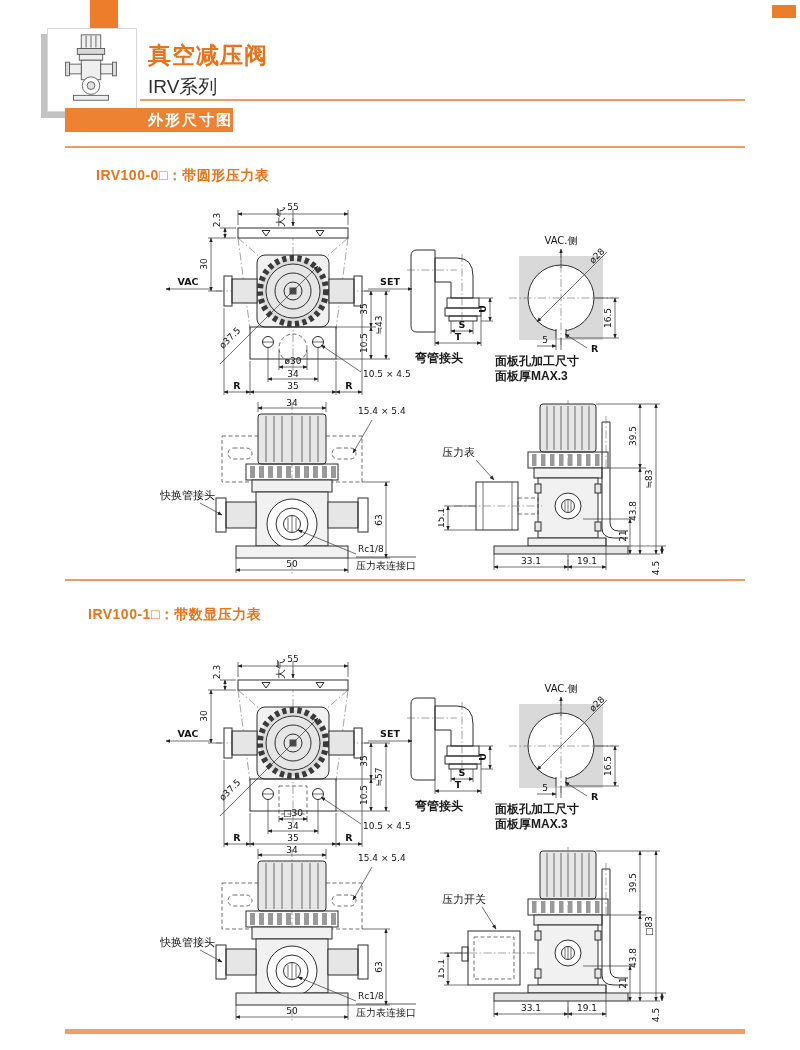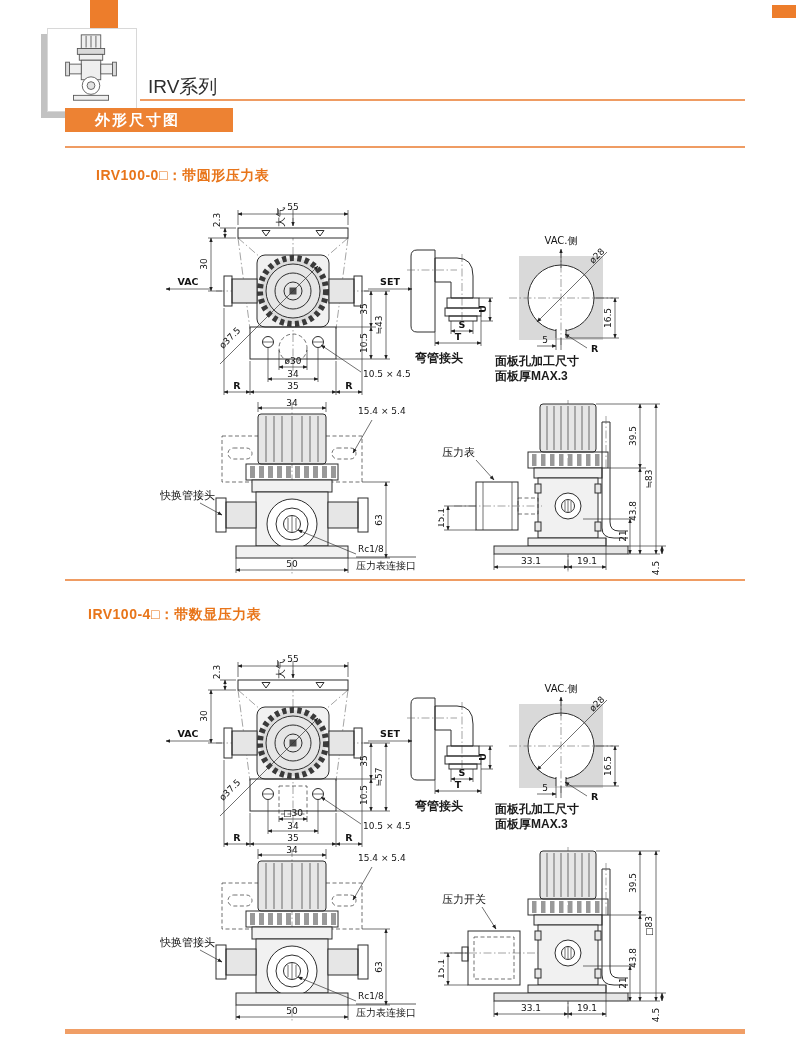--- a/index.html
+++ b/index.html
@@ -11,21 +11,21 @@
   .top-tab{left:90px;top:0;width:28px;height:28px;background:#ED7D2B;}
   .corner-mark{left:772px;top:5px;width:24px;height:13px;background:#ED7D2B;}
   .product-box{left:47px;top:28px;width:88px;height:82px;background:#fff;border:1px solid #d8d8d8;
                box-shadow:-6px 6px 0 rgba(120,120,120,.45);}
   .page-title{left:148px;top:40px;font-size:23px;font-weight:bold;color:#E8731A;letter-spacing:1px;}
   .series{left:148px;top:74px;font-size:19px;color:#2e2e2e;}
   .rule{height:2px;background:#EF9C63;}
   .rule1{left:140px;top:99px;width:605px;}
   .rule2{left:65px;top:146px;width:680px;}
   .sec-block{left:65px;top:108px;width:168px;height:24px;background:#ED8233;color:#fff;
-             font-size:15px;font-weight:bold;letter-spacing:2px;line-height:24px;padding-left:30px;box-sizing:border-box;}
+             font-size:15px;font-weight:bold;letter-spacing:2px;line-height:24px;padding-left:30px;box-sizing:border-box;text-align:right;}
   .sec-title{font-size:14px;font-weight:bold;color:#E8751A;letter-spacing:.5px;}
   .divider{left:65px;top:579px;width:680px;height:2px;background:#EF9C63;}
   .bottom-bar{left:65px;top:1029px;width:680px;height:5px;background:#F09E66;}
 
   .caption{font-size:12px;font-weight:bold;color:#1a1a1a;}
   .panel-cap{width:132px;text-align:left;}
 
   
   svg .o{stroke:#2e2e2e;stroke-width:1;fill:none;}
   svg .f0{fill:#f1f1f1;} svg .f1{fill:#e6e6e6;} svg .fw{fill:#fff;}
@@ -70,20 +70,21 @@
         <rect x="18" y="34" width="4" height="14" fill="#dcdcdc"></rect>
         <rect x="54" y="36" width="12" height="10"></rect>
         <rect x="66" y="34" width="4" height="14" fill="#dcdcdc"></rect>
         <circle cx="44" cy="58" r="9" fill="#fff"></circle>
         <circle cx="44" cy="58" r="4" fill="#e2e2e2"></circle>
         <rect x="26" y="68" width="36" height="5"></rect>
       </g>
     </svg>
   </div>
 
+  <div class="abs page-title">真空减压阀</div>
   <div class="abs series">IRV系列</div>
   <div class="abs rule rule1"></div>
   <div class="abs sec-block">外形尺寸图</div>
   <div class="abs rule rule2"></div>
 
   <div class="abs sec-title" style="left:96px;top:167px">IRV100-0□：带圆形压力表</div>
 
   <svg class="abs" style="left:158px;top:196px" width="262" height="205" viewBox="0 0 262 205">
     <g>
       <line x1="135" y1="22" x2="135" y2="176" class="cl"></line>
@@ -354,21 +355,21 @@
       <line x1="168" y1="140" x2="168" y2="172" class="d"></line>
       <line x1="56" y1="169" x2="130" y2="169" class="d ar"></line>
       <text x="93" y="166" class="t tm">33.1</text>
       <line x1="130" y1="169" x2="168" y2="169" class="d ar"></line>
       <text x="149" y="166" class="t tm">19.1</text>
     </g>
   </svg>
 
   <div class="abs divider"></div>
 
-  <div class="abs sec-title" style="left:88px;top:606px">IRV100-4□：带数显压力表</div>
+  <div class="abs sec-title" style="left:88px;top:606px">IRV100-1□：带数显压力表</div>
 
   <svg class="abs" style="left:158px;top:648px" width="262" height="205" viewBox="0 0 262 205">
     <g>
       <line x1="135" y1="22" x2="135" y2="176" class="cl"></line>
       <line x1="58" y1="95" x2="212" y2="95" class="cl"></line>
       <line x1="80" y1="42" x2="92" y2="133" class="cl"></line>
       <line x1="190" y1="42" x2="178" y2="133" class="cl"></line>
       <line x1="80" y1="42" x2="103" y2="62" class="cl"></line>
       <line x1="190" y1="42" x2="167" y2="62" class="cl"></line>
       <rect x="80" y="32" width="110" height="10" class="o fw"></rect>

